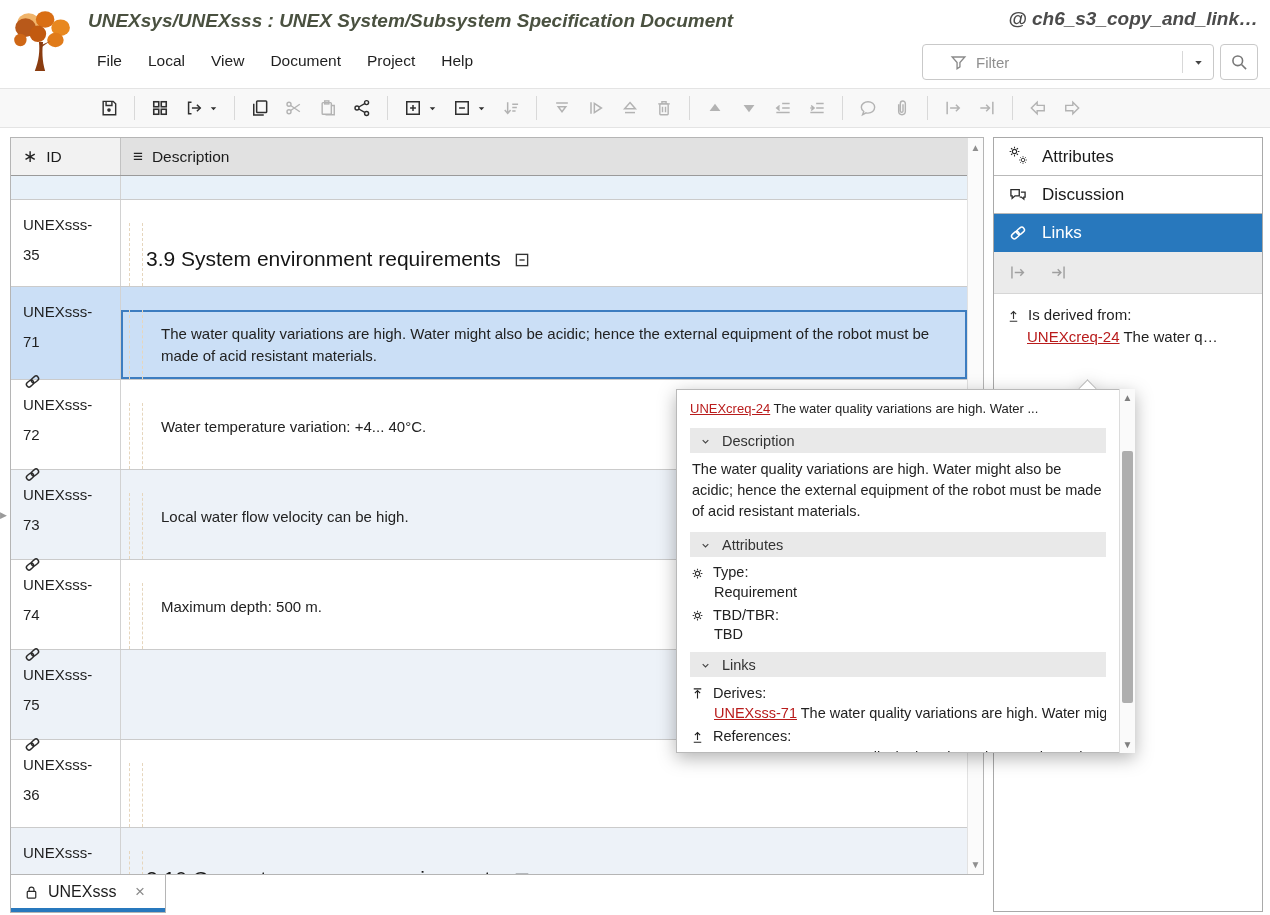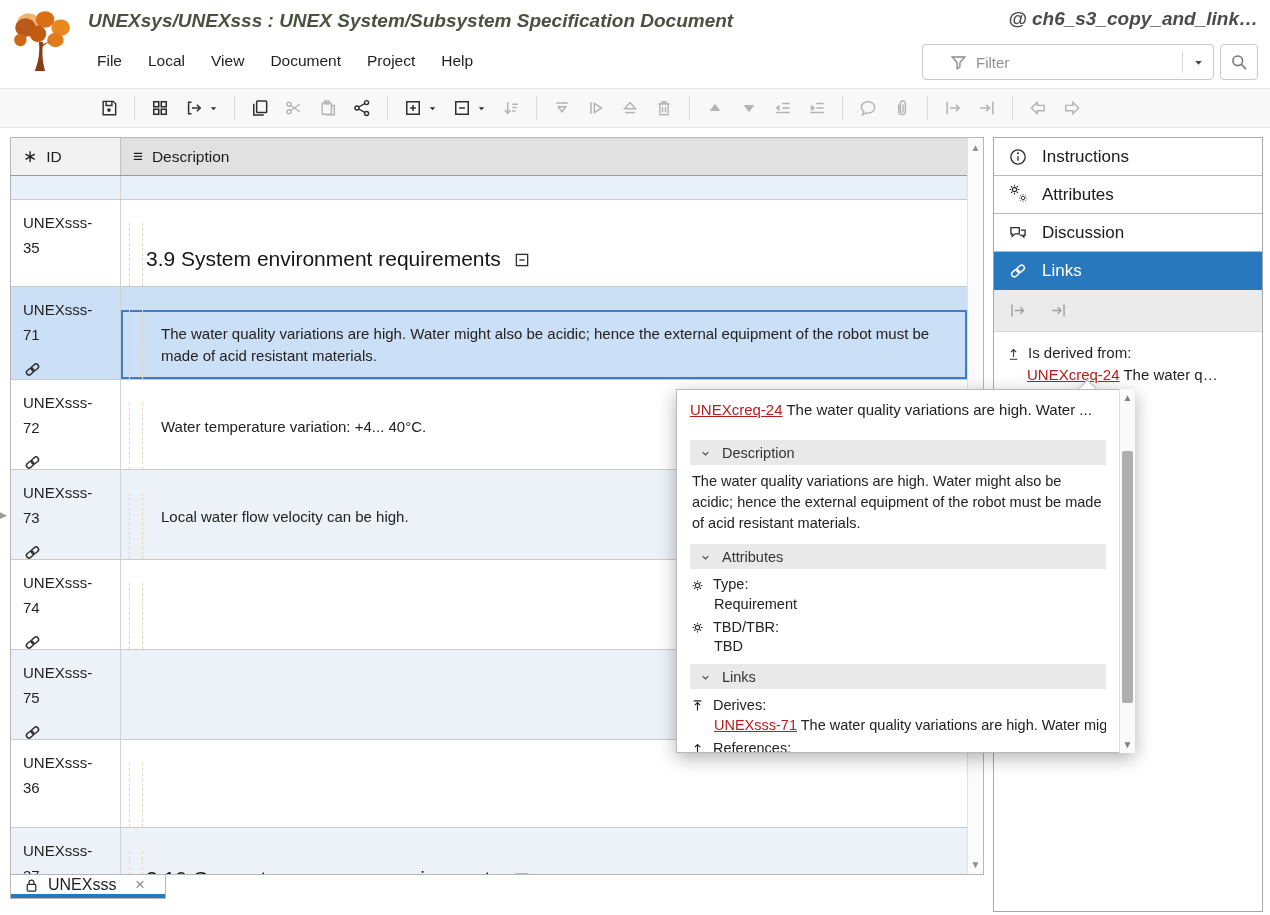--- a/index.html
+++ b/index.html
@@ -34,21 +34,21 @@
   .th-id { width:110px; background:#f2f2f2; border-right:1px solid #c2c2c2; display:flex; align-items:center; padding-left:12px; font-size:15.5px; color:#1c1c1c; gap:9px; }
   .th-desc { flex:1; background:#e1e1e1; display:flex; align-items:center; padding-left:12px; font-size:15.5px; color:#1c1c1c; gap:9px; }
   .th-glyph { font-size:17px; color:#222; }
   .t-scroll-pad { position:absolute; right:0; top:0; bottom:0; width:16px; background:#fbfbfb; border-left:1px solid #e2e2e2; }
   .t-scroll-pad .arr { position:absolute; left:0; width:15px; text-align:center; color:#8f8f8f; font-size:10px; }
   #rows { position:absolute; left:0; top:38px; right:16px; bottom:0; overflow:hidden; }
   .t-row { display:flex; border-bottom:1px solid #cbcbcb; background:#fff; }
   .t-row.tint { background:#edf2f8; }
   .t-row.sliver { background:#e8f1f9; }
   .t-row.selected { background:#cbdff6; }
-  .t-id { width:110px; border-right:1px solid #d2d2d2; padding:10px 8px 0 12px; font-size:15px; color:#1f1f1f; line-height:25px; }
+  .t-id { width:110px; border-right:1px solid #d2d2d2; padding:10px 8px 0 12px; font-size:15px; color:#1f1f1f; line-height:30px; }
   .t-id .chain { margin-top:8px; color:#2b2b2b; }
   .t-desc { flex:1; position:relative;margin-top:23px; }
   .t-row.selected .t-desc { box-shadow: inset 0 0 0 2px #3d7dc0; }
   .guide { position:absolute; top:0; bottom:0; width:0; border-left:1px dashed #e6d6bd; }
   .g1 { left:8px; } .g2 { left:21px; }
   .req-text { display:block; padding:13px 14px 0 40px; font-size:15px; color:#222; line-height:22px; max-width:850px; }
   .head-text { display:flex; align-items:center; gap:12px; padding:24px 0 0 25px; font-size:21px; color:#151515; }
   .t-row.clip .head-text { padding-top:16px; }
   .head-text .minus { color:#333; }
   .left-expander { position:absolute; left:0; top:492px; width:9px; height:46px; display:flex; align-items:center; color:#9a9a9a; font-size:9px; }
@@ -61,30 +61,30 @@
   .side-tab.sel .s-ic { color:#fff; }
   .side-subbar { height:42px; background:#ebebeb; border-bottom:1px solid #d6d6d6; display:flex; align-items:center; gap:22px; padding-left:14px; color:#9f9f9f; }
   .links-panel { padding:12px 8px 0 12px; font-size:15px; color:#1f1f1f; }
   .lp-label { display:flex; align-items:center; gap:7px; }
   .lp-link-line { margin:4px 0 0 21px; white-space:nowrap; overflow:hidden; }
   a.lnk { color:#b91c1c; text-decoration:underline; cursor:pointer; }
   .history-box { position:absolute; left:0; right:0; bottom:0; height:38px; border-top:1px solid #a9a9a9; display:flex; align-items:center; gap:12px; padding-left:12px; font-size:17px; color:#1a1a1a; background:#fff; }
   .history-box .s-ic { color:#2b2b2b; width:24px; display:flex; justify-content:center; }
 
   
-  .bottom-tab { position:absolute; left:10px; top:875px; width:156px; height:24px; border:1px solid #b5b5b5; border-top:none; background:#fff; display:flex; align-items:center; gap:8px; padding:0 20px 4px 12px; }
+  .bottom-tab { position:absolute; left:10px; top:875px; width:156px; height:38px; border:1px solid #b5b5b5; border-top:none; background:#fff; display:flex; align-items:center; gap:8px; padding:0 20px 4px 12px; }
   .bottom-tab .tab-label { font-size:16px; color:#1d1d1d; }
   .bottom-tab .tab-close { margin-left:auto; color:#8a8a8a; font-size:17px; }
   .bottom-tab .active-bar { position:absolute; left:0; right:0; bottom:0; height:4px; background:#2878bd; }
 
   
   .popup { position:absolute; left:676px; top:389px; width:459px; height:364px; z-index:50; filter:drop-shadow(0 5px 9px rgba(0,0,0,.30)); }
   .popup .notch { position:absolute; top:-7px; left:405px; width:13px; height:13px; background:#fff; border-left:1px solid #b9b9b9; border-top:1px solid #b9b9b9; transform:rotate(45deg); }
   .popup-inner { position:absolute; inset:0; background:#fff; border:1px solid #b9b9b9; overflow:hidden; padding:8px 28px 0 13px; }
-  .p-head { font-size:15px; color:#222; white-space:nowrap; overflow:hidden; margin:3px 0 22px; }
+  .p-head { font-size:13px; color:#222; white-space:nowrap; overflow:hidden; margin:3px 0 12px; }
   .p-bar { height:25px; background:#e9e9e9; display:flex; align-items:center; gap:9px; padding-left:8px; font-size:14.5px; color:#333; margin:5px 0; }
   .p-bar .chev { color:#444; }
   .p-para { font-size:14.5px; line-height:21px; color:#222; margin:6px 2px 10px; }
   .p-item { margin-top:7px; }
   .p-item .lbl { display:flex; align-items:center; gap:8px; font-size:14.5px; color:#222; }
   .p-item .lbl .pic { color:#333; }
   .p-item .val { margin:3px 0 0 24px; font-size:14.5px; color:#222; }
   .p-lgroup { margin-top:7px; }
   .p-lgroup .lbl { display:flex; align-items:center; gap:8px; font-size:14.5px; color:#222; }
   .p-llink { margin:4px 0 2px 24px; font-size:14.5px; color:#222; white-space:nowrap; overflow:hidden; }
@@ -499,20 +499,21 @@
         <div class="t-row" style="height: 90px;">
           <div class="t-id">
             <div>UNEXsss-<br>74</div>
             <div class="chain"><svg class="ic" width="19" height="19" viewBox="0 0 24 24">
                 <use href="#sym-chain"></use>
               </svg></div>
           </div>
           <div class="t-desc">
             <span class="guide g1"></span>
                <span class="guide g2"></span>
+            <span class="req-text">Maximum depth: 500 m.</span>
           </div>
         </div>
         <div class="t-row tint" style="height: 90px;">
           <div class="t-id">
             <div>UNEXsss-<br>75</div>
             <div class="chain"><svg class="ic" width="19" height="19" viewBox="0 0 24 24">
                 <use href="#sym-chain"></use>
               </svg></div>
           </div>
         </div>
@@ -543,28 +544,20 @@
       </div>
     <div class="t-scroll-pad">
       <span class="arr" style="top:4px">▲</span>
       <span class="arr" style="bottom:4px">▼</span>
     </div>
   </div>
   <div class="left-expander">▶</div>
 
   <aside class="sidebar">
     <div id="side-tabs">
-        <div class="side-tab">
-          <span class="s-ic">
-            <svg class="ic" width="20" height="20" viewBox="0 0 24 24">
-              <use href="#sym-info"></use>
-            </svg>
-          </span>
-                 <span>Instructions</span>
-        </div>
         <div class="side-tab">
           <span class="s-ic">
             <svg class="ic" width="15" height="15" viewBox="0 0 24 24">
               <use href="#sym-gear"></use>
             </svg>
             <span style="margin-left:-5px;margin-top:6px;display:inline-block"><svg class="ic" width="12" height="12" viewBox="0 0 24 24">
                 <use href="#sym-gear"></use>
               </svg></span>
           </span>
                  <span>Attributes</span>

